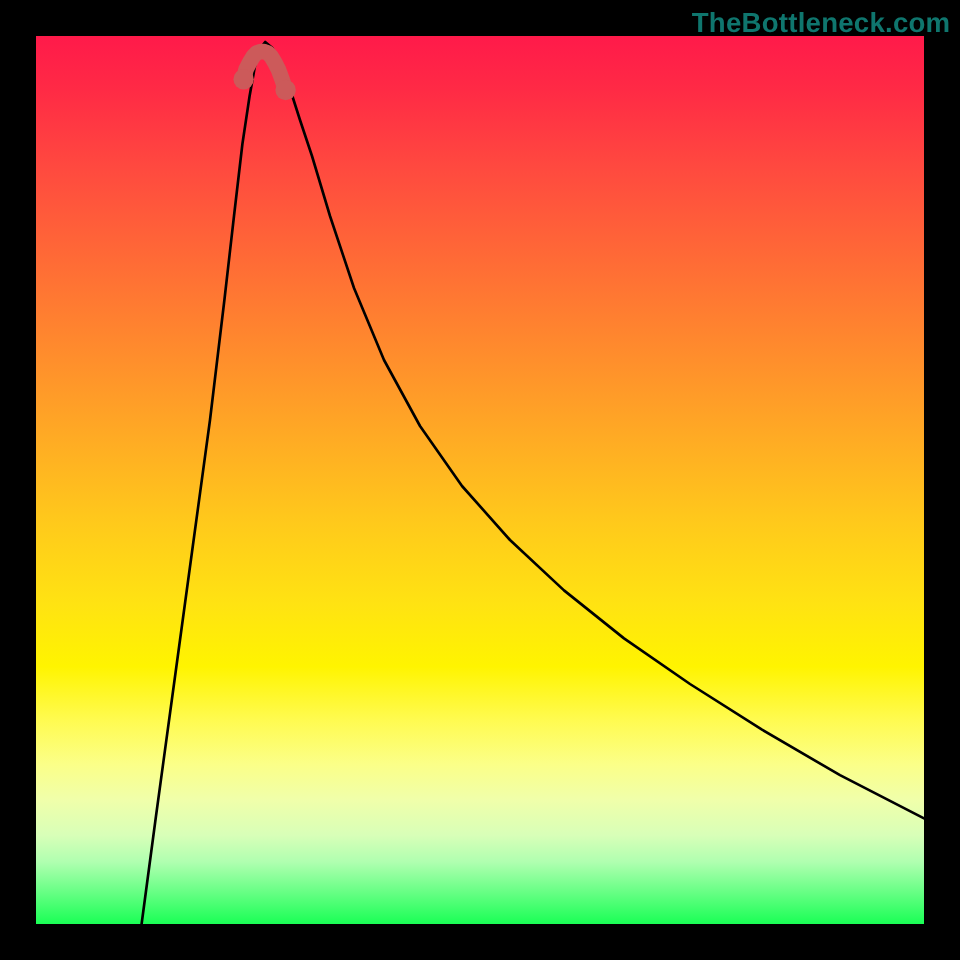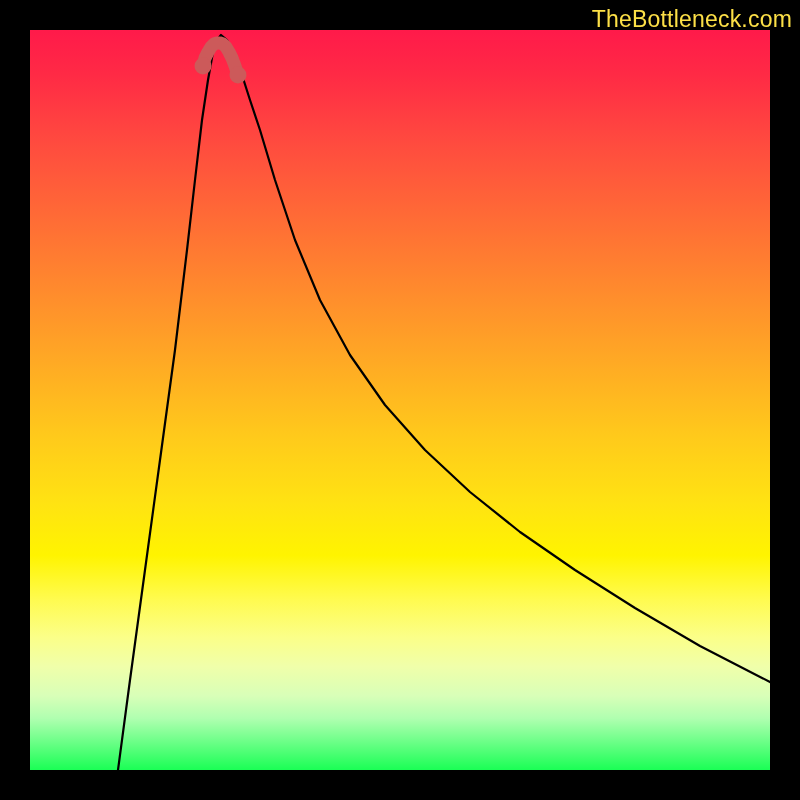--- a/index.html
+++ b/index.html
@@ -33,22 +33,22 @@
       #b0ffb0 93%,
       #70ff8a 96%,
       #1aff55 100%);
   }
   .watermark {
     position: absolute;
     top: 6px;
     right: 8px;
     font-family: Arial, Helvetica, sans-serif;
     font-size: 23px;
-    font-weight: 400;
-    color: #fde047;
+    font-weight: 700;
+    color: #0f766e;
     letter-spacing: 0.2px;
     user-select: none;
   }
   svg.curve {
     position: absolute;
     left: 0; top: 0;
     width: 100%;
     height: 100%;
     overflow: visible;
   }

